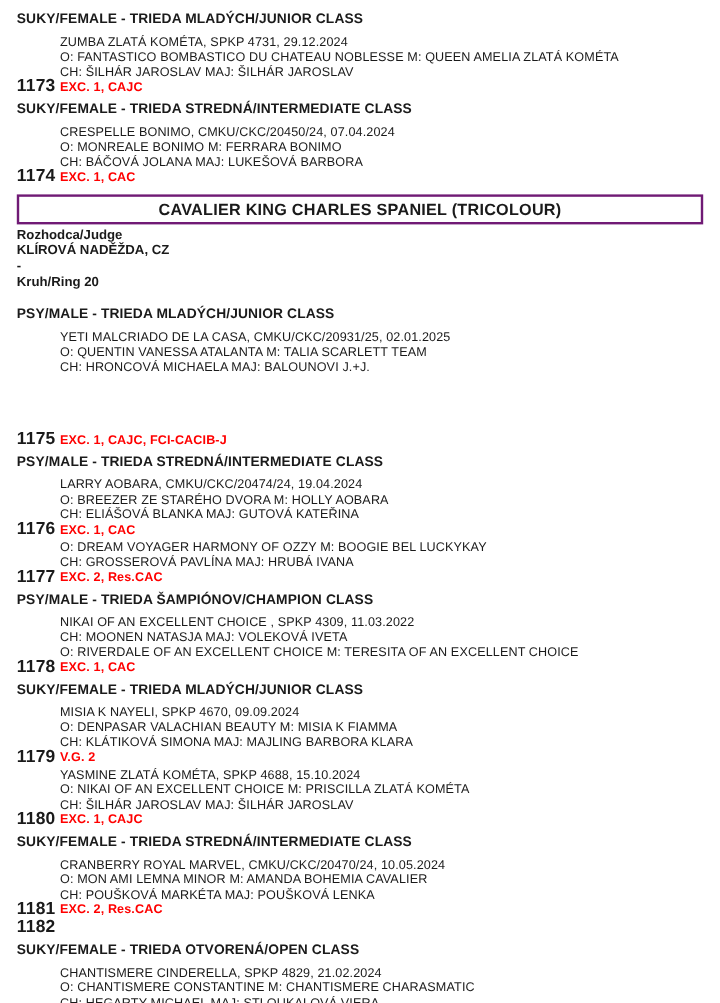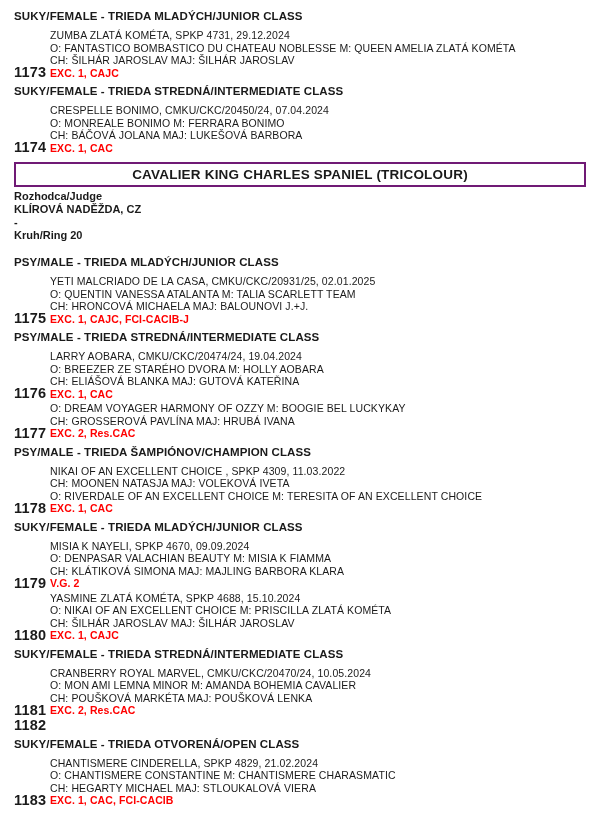--- a/index.html
+++ b/index.html
@@ -73,21 +73,21 @@
     <span>Kruh/Ring 20</span>
   </div>
 
   <div class="class-heading">PSY/MALE - TRIEDA MLADÝCH/JUNIOR CLASS</div>
   <div class="entry">
     <div class="entry-number">1175</div>
     <div class="entry-body">
       <div class="entry-line">YETI MALCRIADO DE LA CASA, CMKU/CKC/20931/25, 02.01.2025</div>
       <div class="entry-line">O: QUENTIN VANESSA ATALANTA M: TALIA SCARLETT TEAM</div>
       <div class="entry-line">CH: HRONCOVÁ MICHAELA MAJ: BALOUNOVI J.+J.</div>
-      <div class="entry-result" style="color: rgb(255, 0, 0);">EXC. 1, CAJC, FCI-CACIB-J</div>
+      <div class="entry-result" style="color: rgb(255, 0, 0); margin-top: 48px;">EXC. 1, CAJC, FCI-CACIB-J</div>
     </div>
   </div>
 
   <div class="class-heading">PSY/MALE - TRIEDA STREDNÁ/INTERMEDIATE CLASS</div>
   <div class="entry">
     <div class="entry-number">1176</div>
     <div class="entry-body">
       <div class="entry-line">LARRY AOBARA, CMKU/CKC/20474/24, 19.04.2024</div>
       <div class="entry-line">O: BREEZER ZE STARÉHO DVORA M: HOLLY AOBARA</div>
       <div class="entry-line">CH: ELIÁŠOVÁ BLANKA MAJ: GUTOVÁ KATEŘINA</div>

